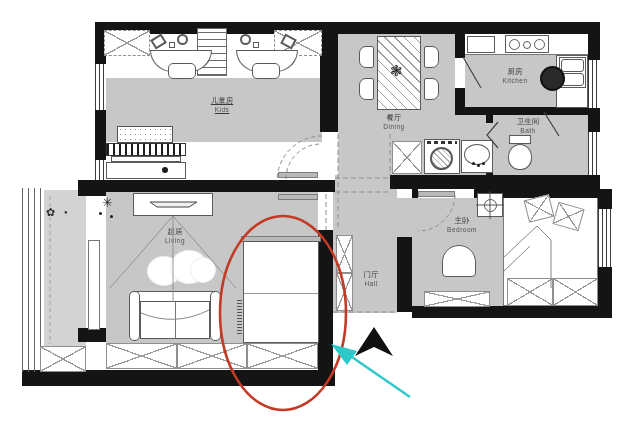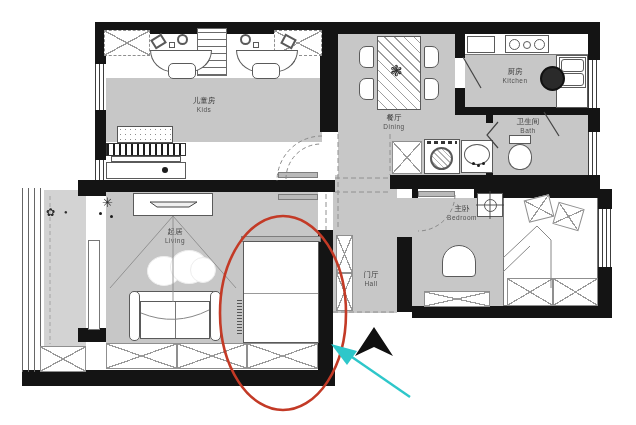--- a/index.html
+++ b/index.html
@@ -98,21 +98,21 @@
   <div class="fur" style="left:282px;top:36px;width:13px;height:11px;transform:rotate(28deg);border-width:2px;"></div>
   <div class="fur" style="left:236px;top:50px;width:62px;height:22px;border-radius:0 0 24px 24px;"></div>
   <div class="fur" style="left:252px;top:63px;width:28px;height:16px;border-radius:5px;"></div>
 
   <div class="rug" style="left:117px;top:126px;width:56px;height:17px;"></div>
   <div class="keys" style="left:106px;top:143px;width:80px;height:13px;"></div>
   <div class="fur" style="left:111px;top:156px;width:70px;height:6px;"></div>
   <div class="fur" style="left:106px;top:162px;width:80px;height:17px;"></div>
   <div class="dot" style="left:162px;top:167px;width:6px;height:6px;"></div>
 
-  <div class="lbl" style="left:204px;top:96px;">
+  <div class="lbl" style="left:222px;top:96px;text-decoration:underline;">
     <span>儿童房</span>
     <span class="en">Kids</span>
   </div>
 
   <div class="bar" style="left:278px;top:172px;width:40px;height:6px;"></div>
   <div class="bar" style="left:278px;top:194px;width:40px;height:6px;"></div>
 
   <div class="fur glass" style="left:377px;top:36px;width:44px;height:74px;"></div>
   <span class="glyph" style="left:390px;top:62px;font-size:15px;">❃</span>
   <div class="fur" style="left:359px;top:46px;width:15px;height:22px;border-radius:7px 2px 2px 7px;"></div>
@@ -199,21 +199,21 @@
 
   <div class="bar" style="left:418px;top:191px;width:37px;height:6px;"></div>
   <div class="fur" style="left:477px;top:193px;width:26px;height:24px;"></div>
   <div class="fur circ" style="left:484px;top:199px;width:13px;height:13px;"></div>
   <div class="fur" style="left:442px;top:245px;width:34px;height:32px;border-radius:17px 17px 4px 4px;"></div>
   <div class="fx" style="left:526px;top:197px;width:26px;height:23px;transform:rotate(-14deg);"></div>
   <div class="fx" style="left:555px;top:205px;width:27px;height:23px;transform:rotate(16deg);"></div>
   <div class="fx" style="left:507px;top:278px;width:46px;height:28px;"></div>
   <div class="fx" style="left:553px;top:278px;width:45px;height:28px;"></div>
   <div class="fx" style="left:424px;top:291px;width:66px;height:16px;"></div>
-  <div class="lbl" style="left:462px;top:204px;text-align:center;">
+  <div class="lbl" style="left:462px;top:216px;text-align:center;">
     <span>主卧</span>
     <span class="en">Bedroom</span>
   </div>
 
   <svg class="lines" width="636" height="425" viewBox="0 0 636 425">
 
     <path d="M 286 179 A 35 35 0 0 1 321 144" fill="none" stroke="#8a8a8a" stroke-width="1" stroke-dasharray="4 3"></path>
     <path d="M 322 136 A 45 45 0 0 0 277 181" fill="none" stroke="#8a8a8a" stroke-width="1" stroke-dasharray="4 3"></path>
     <path d="M 455 195 A 37 37 0 0 1 418 231" fill="none" stroke="#8a8a8a" stroke-width="1" stroke-dasharray="4 3"></path>
 

